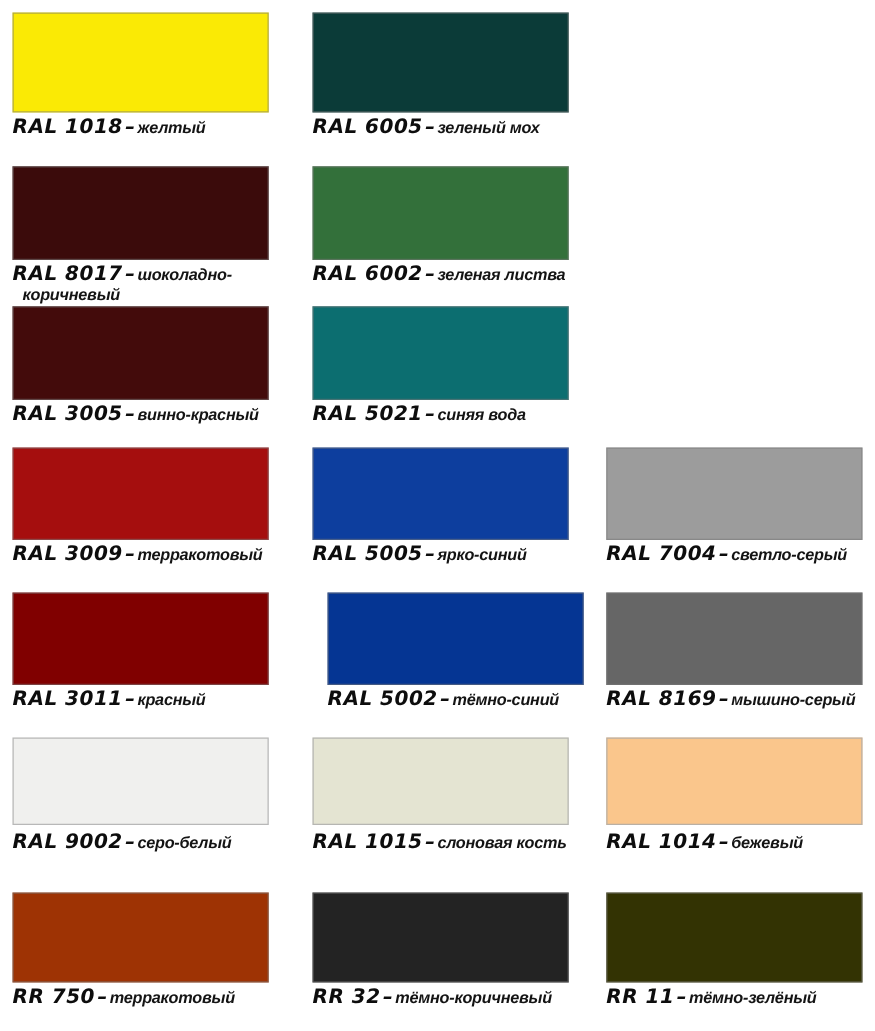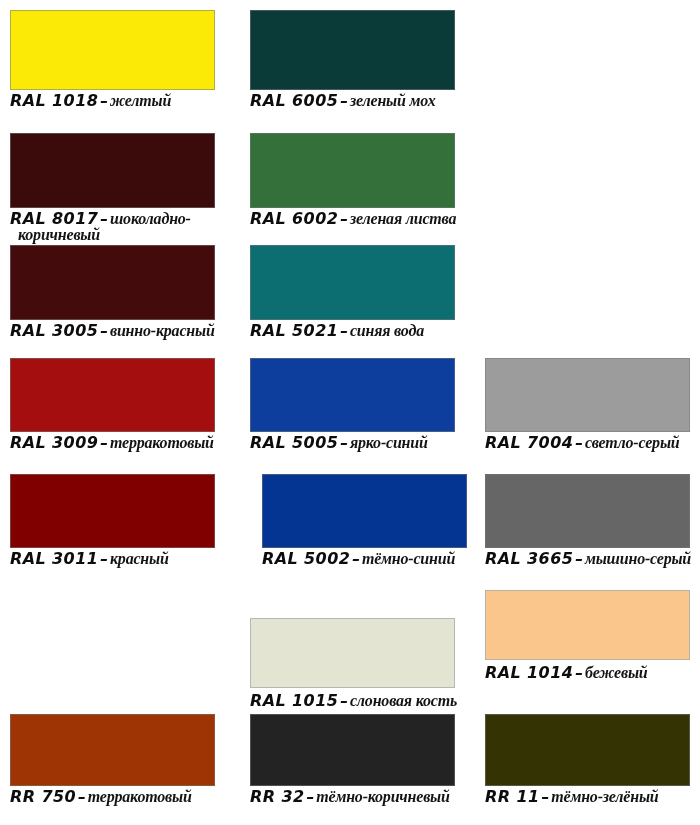--- a/index.html
+++ b/index.html
@@ -50,24 +50,24 @@
   }
   .dash {
     font-family: "DejaVu Sans", sans-serif;
     font-style: italic;
     font-weight: bold;
     font-size: 15.5px;
     color: #0d0d0d;
     padding: 0 2px;
   }
   .name {
-    font-family: Liberation Serif, serif;
+    font-family: Liberation Sans, sans-serif;
     font-style: italic;
     font-weight: bold;
-    font-size: 16px;
+    font-size: 13px;
     letter-spacing: -0.2px;
     color: #141414;
   }
   .caption-line2 {
     position: absolute;
     left: 8px;
     white-space: nowrap;
     text-align: right;
   }
 </style>
@@ -115,23 +115,27 @@
     <div class="swatch-cell" style="left: 10px; top: 474px; width: 205px; height: 110px;">
       <div class="swatch" style="width: 205px; height: 74px; background: rgb(128, 0, 0);"></div>
       <div class="caption" style="top: 76px; left: 0px;"><span class="code">RAL 3011</span><span class="dash">–</span><span class="name">красный</span></div>
     </div>
     <div class="swatch-cell" style="left: 250px; top: 474px; width: 205px; height: 110px; margin-left: 12px;">
       <div class="swatch" style="width: 205px; height: 74px; background: rgb(5, 53, 147);"></div>
       <div class="caption" style="top: 76px; left: 0px;"><span class="code">RAL 5002</span><span class="dash">–</span><span class="name">тёмно-синий</span></div>
     </div>
     <div class="swatch-cell" style="left: 485px; top: 474px; width: 205px; height: 110px;">
       <div class="swatch" style="width: 205px; height: 74px; background: rgb(102, 102, 102);"></div>
-      <div class="caption" style="top: 76px; left: 0px;"><span class="code">RAL 3665</span><span class="dash">–</span><span class="name">мышино-серый</span></div>
+      <div class="caption" style="top: 76px; left: 0px;"><span class="code">RAL 8169</span><span class="dash">–</span><span class="name">мышино-серый</span></div>
     </div>
-    <div class="swatch-cell" style="left: 250px; top: 590px; width: 205px; height: 108px; margin-top: 28px;">
+    <div class="swatch-cell" style="left: 10px; top: 590px; width: 205px; height: 108px;">
+      <div class="swatch pale" style="width: 205px; height: 70px; background: rgb(240, 240, 238);"></div>
+      <div class="caption" style="top: 74px; left: 0px;"><span class="code">RAL 9002</span><span class="dash">–</span><span class="name">серо-белый</span></div>
+    </div>
+    <div class="swatch-cell" style="left: 250px; top: 590px; width: 205px; height: 108px;">
       <div class="swatch pale" style="width: 205px; height: 70px; background: rgb(228, 228, 210);"></div>
       <div class="caption" style="top: 74px; left: 0px;"><span class="code">RAL 1015</span><span class="dash">–</span><span class="name">слоновая кость</span></div>
     </div>
     <div class="swatch-cell" style="left: 485px; top: 590px; width: 205px; height: 108px;">
       <div class="swatch pale" style="width: 205px; height: 70px; background: rgb(250, 198, 140);"></div>
       <div class="caption" style="top: 74px; left: 0px;"><span class="code">RAL 1014</span><span class="dash">–</span><span class="name">бежевый</span></div>
     </div>
     <div class="swatch-cell" style="left: 10px; top: 714px; width: 205px; height: 108px;">
       <div class="swatch" style="width: 205px; height: 72px; background: rgb(158, 51, 4);"></div>
       <div class="caption" style="top: 74px; left: 0px;"><span class="code">RR 750</span><span class="dash">–</span><span class="name">терракотовый</span></div>

